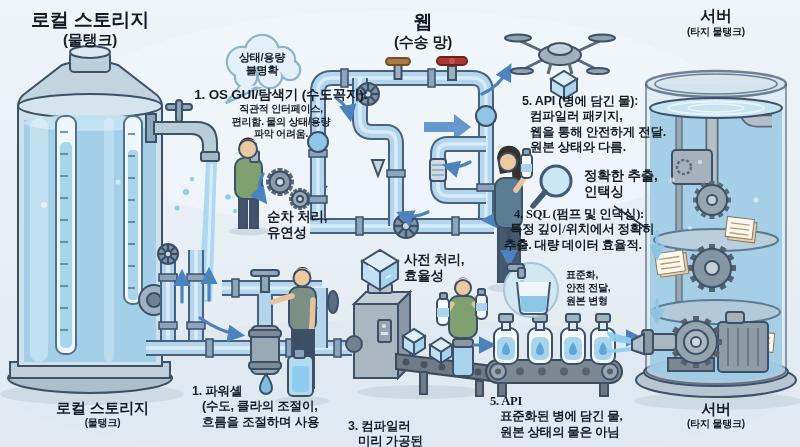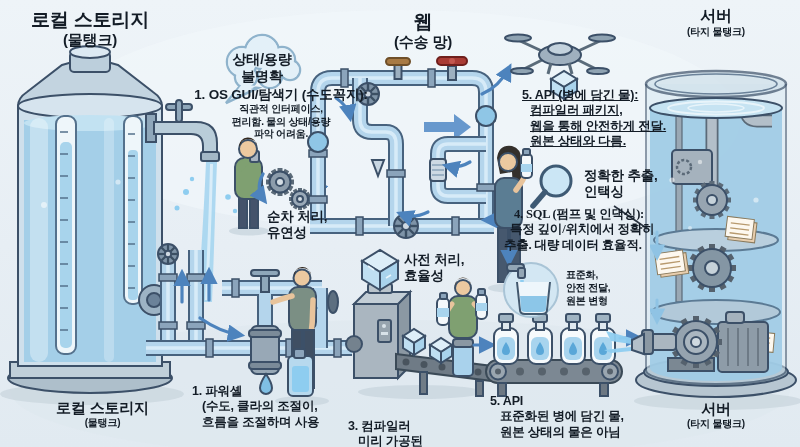--- a/index.html
+++ b/index.html
@@ -3,21 +3,21 @@
 <meta charset="utf-8">
 <style>
   html,body{margin:0;padding:0;background:#dfe7ed;}
   .stage{position:relative;width:800px;height:447px;overflow:hidden;
          background:linear-gradient(180deg,#eef4f8 0%,#e7eef4 55%,#e1eaf1 100%);
          font-family:"Liberation Sans",sans-serif;}
   .stage svg{position:absolute;left:0;top:0;z-index:1;}
   .t{position:absolute;z-index:3;color:#131c26;font-weight:700;line-height:1.22;letter-spacing:-.2px;}
   .tc{text-align:center}
   .s19{font-size:19px}.s16{font-size:16px}.s15{font-size:15px}
-  .s135{font-size:13.5px}.s13{font-size:10px}.s125{font-size:12.5px}.s115{font-size:14px}
+  .s135{font-size:13.5px}.s13{font-size:10px}.s125{font-size:12.5px}.s115{font-size:11px}
   .anno .h{white-space:nowrap}
   .anno .l{white-space:nowrap}
   .ind10{padding-left:10px}.ind14{padding-left:14px}.ind6{padding-left:6px}
   
   .po{fill:none;stroke:#47627e;stroke-width:16;stroke-linejoin:round}
   .pi{fill:none;stroke:#b4d5ec;stroke-width:12;stroke-linejoin:round}
   .ph{fill:none;stroke:#ddeffa;stroke-width:3.5;stroke-linejoin:round;opacity:.85}
   .gpo{fill:none;stroke:#5b6a78;stroke-width:13}
   .gpi{fill:none;stroke:#b3bfc9;stroke-width:9.5}
   .jt{fill:#8ba4bb;stroke:#3c5068;stroke-width:1.5}
@@ -580,21 +580,21 @@
   <div class="s115">불명확</div>
 </div>
 
 <div class="t tc anno" style="left:166px;top:87px;width:230px;text-align:center;">
   <div class="h s135">1. OS GUI/탐색기 (수도꼭지):</div>
   <div class="l s13">직관적 인터페이스,</div>
   <div class="l s13">편리함. 물의 상태/용량</div>
   <div class="l s13">파악 어려움.</div>
 </div>
 
-<div class="t anno" style="left:516px;top:88px;width:175px;text-decoration:underline;">
+<div class="t anno" style="left:516px;top:94px;width:175px;">
   <div class="h s125 ind6">5. API (병에 담긴 물):</div>
   <div class="l s125 ind14">컴파일러 패키지,</div>
   <div class="l s125 ind14">웹을 통해 안전하게 전달.</div>
   <div class="l s125 ind14">원본 상태와 다름.</div>
 </div>
 
 <div class="t" style="left:584px;top:168px;width:95px;">
   <div class="s135">정확한 추출,</div>
   <div class="s135">인택싱</div>
 </div>
@@ -626,21 +626,21 @@
   <div class="l s125 ind10">(수도, 클라의 조절이,</div>
   <div class="l s125 ind10">흐름을 조절하며 사용</div>
 </div>
 
 <div class="t anno" style="left:348px;top:391px;width:145px;margin-top:28px;">
   <div class="h s125">3. 컴파일러</div>
   <div class="l s125 ind10">미리 가공된</div>
   <div class="l s125 ind10">물(병/통에 담긴)</div>
 </div>
 
-<div class="t anno" style="left:490px;top:394px;width:170px;">
+<div class="t anno" style="left:490px;top:394px;width:170px;font-family:Liberation Serif, serif;">
   <div class="h s125">5. API</div>
   <div class="l s125 ind10">표준화된 병에 담긴 물,</div>
   <div class="l s125 ind10">원본 상태의 물은 아님</div>
 </div>
 
 <div class="t tc" style="left:660px;top:400px;width:112px;">
   <div class="s15">서버</div>
   <div class="s13">(타지 물탱크)</div>
 </div>
 

